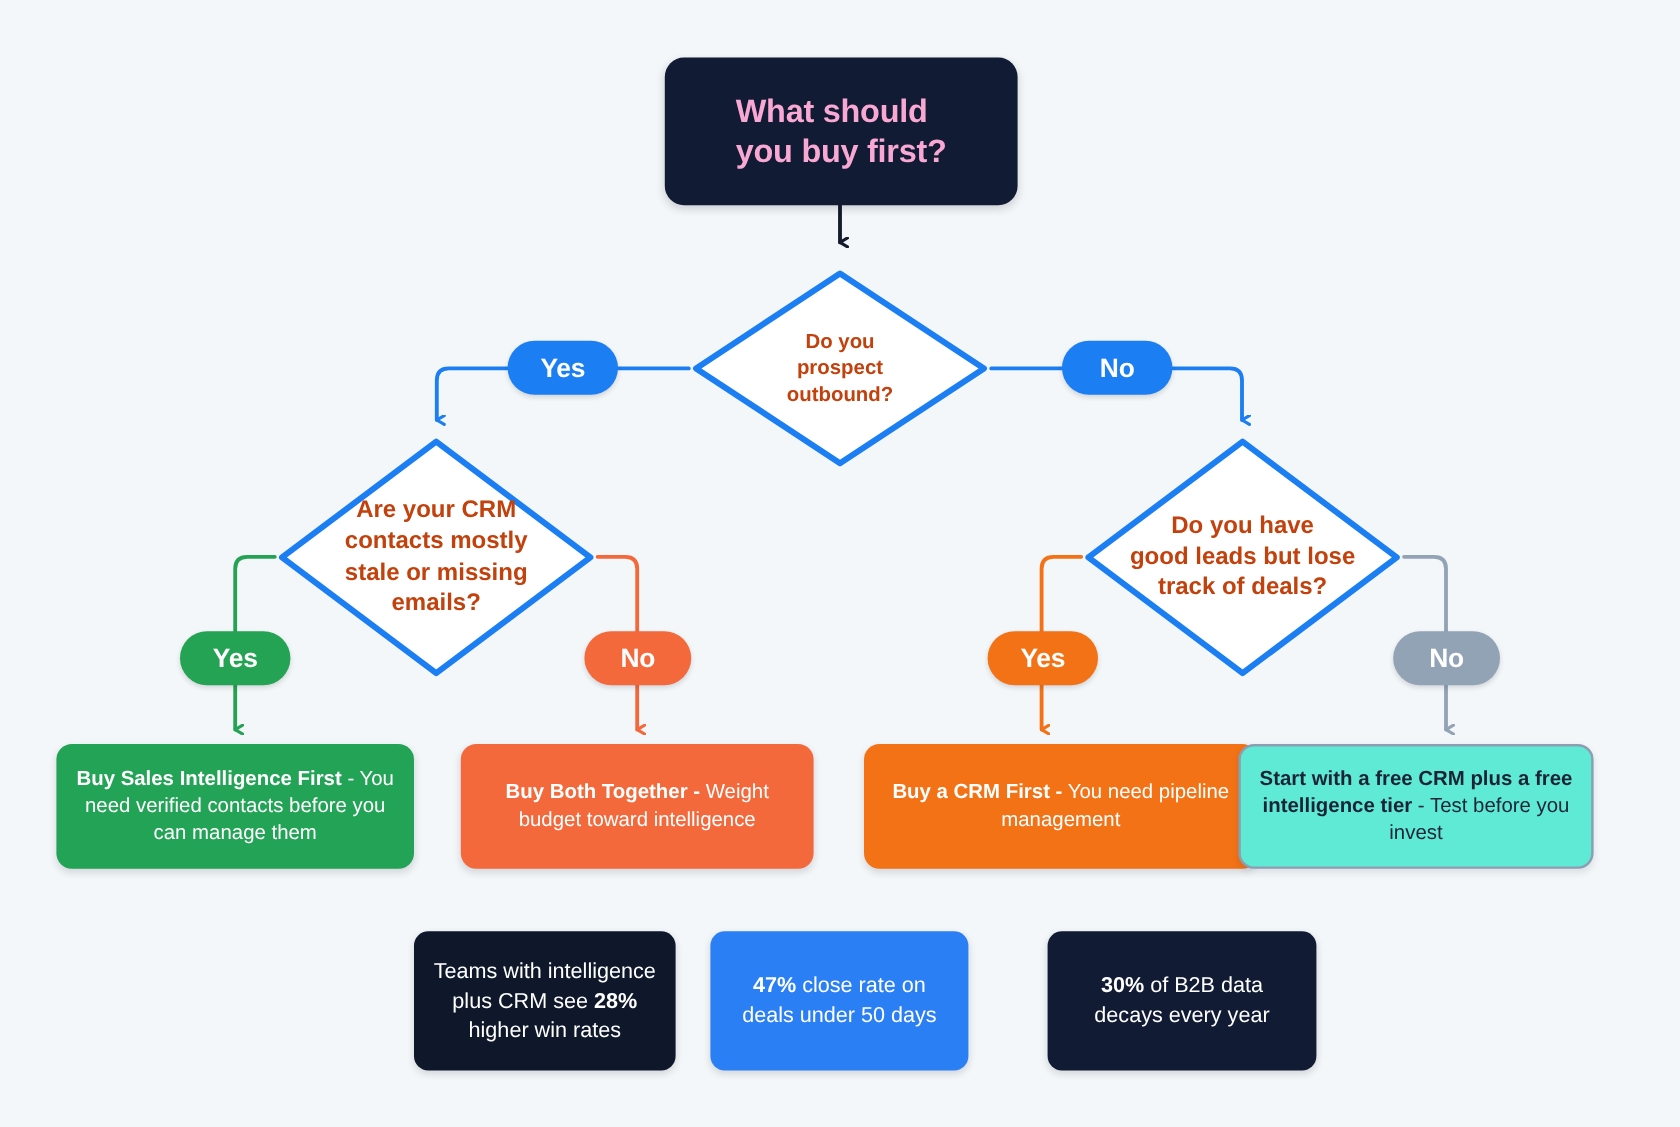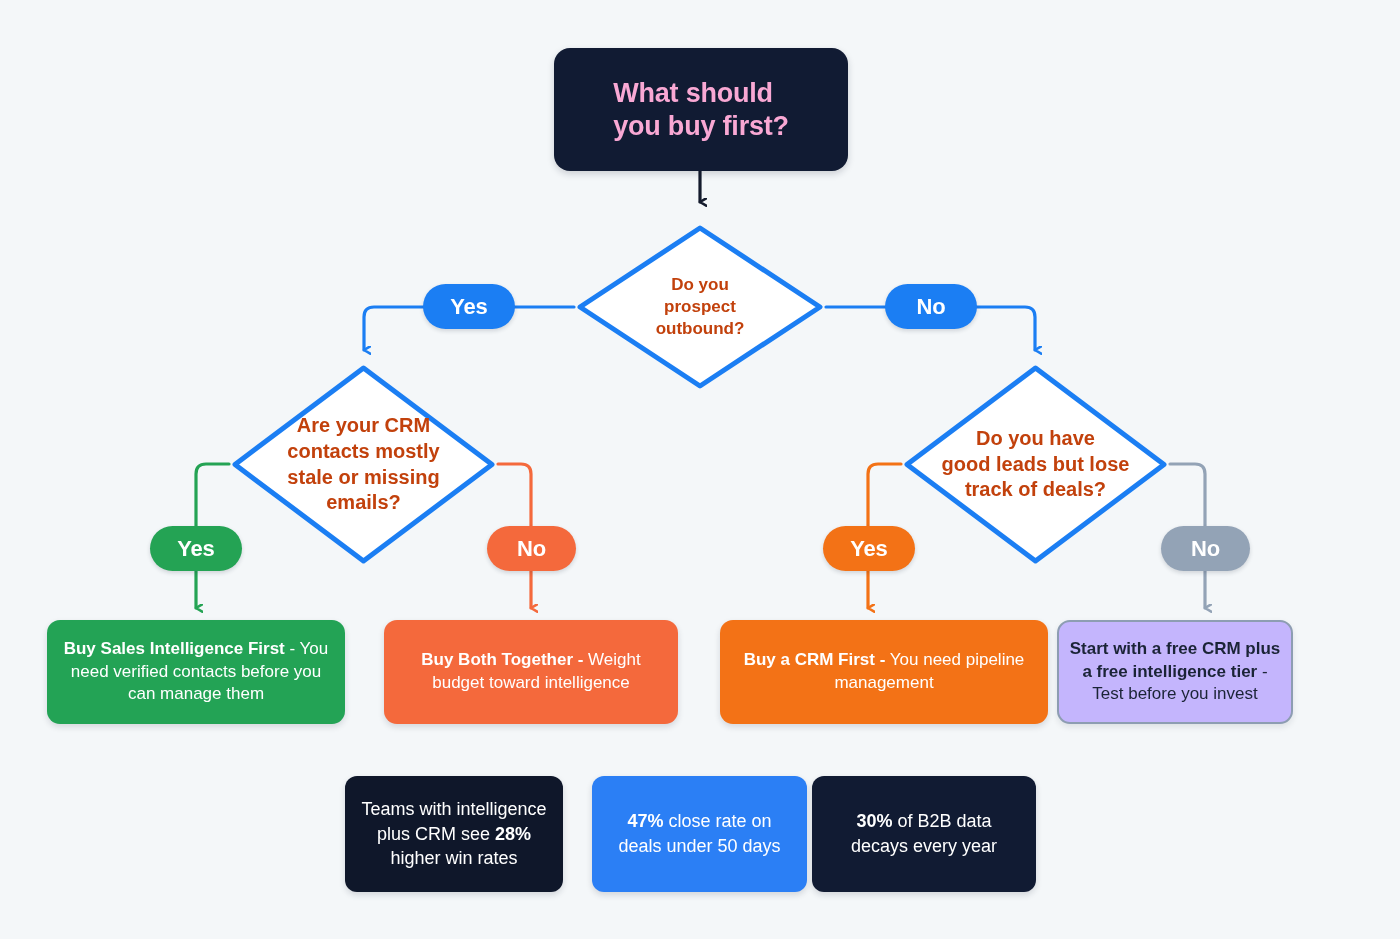--- a/index.html
+++ b/index.html
@@ -118,22 +118,22 @@
   .outcome .otext {
     font-size: 17px;
     line-height: 1.35;
     color: #ffffff;
   }
   .outcome .otext b { font-weight: bold; }
   #o-green  { left: 47px;   width: 298px; background: #23a355; }
   #o-coral  { left: 384px;  width: 294px; background: #f4693c; }
   #o-orange { left: 720px;  width: 328px; background: #f37216; }
   #o-outline {
-    left: 1057px; width: 236px;
-    background: #c4b5fd;
+    left: 1032px; width: 296px;
+    background: #5eead4;
     border: 2.5px solid #8d9db2;
     box-shadow: 0 3px 6px rgba(20,30,50,0.10);
   }
   #o-outline .otext { color: #1b2437; }
 
   
   .stat {
     position: absolute;
     top: 776px;
     height: 116px;
@@ -148,21 +148,21 @@
     padding: 0 14px;
   }
   .stat .stext {
     color: #ffffff;
     font-size: 18px;
     line-height: 1.38;
   }
   .stat .stext b { font-weight: bold; }
   #s-green { left: 345px; width: 218px; background: #0f172a; }
   #s-blue  { left: 592px; width: 215px; background: #2b7ff5; }
-  #s-navy  { left: 812px; width: 224px; background: #111b33; }
+  #s-navy  { left: 873px; width: 224px; background: #111b33; }
 </style>
 </head>
 <body>
 
 <div id="canvas">
 
   <svg id="wires" viewBox="0 0 1400 939">
     <defs>
       <marker id="ah-navy" markerWidth="9" markerHeight="9" refX="4.3" refY="7.4" orient="auto" markerUnits="userSpaceOnUse">
         <path d="M0.6,1.2 L4.3,7.4 L8,1.2" fill="none" stroke="#141b2d" stroke-width="2.6" stroke-linecap="round" stroke-linejoin="round"></path>

